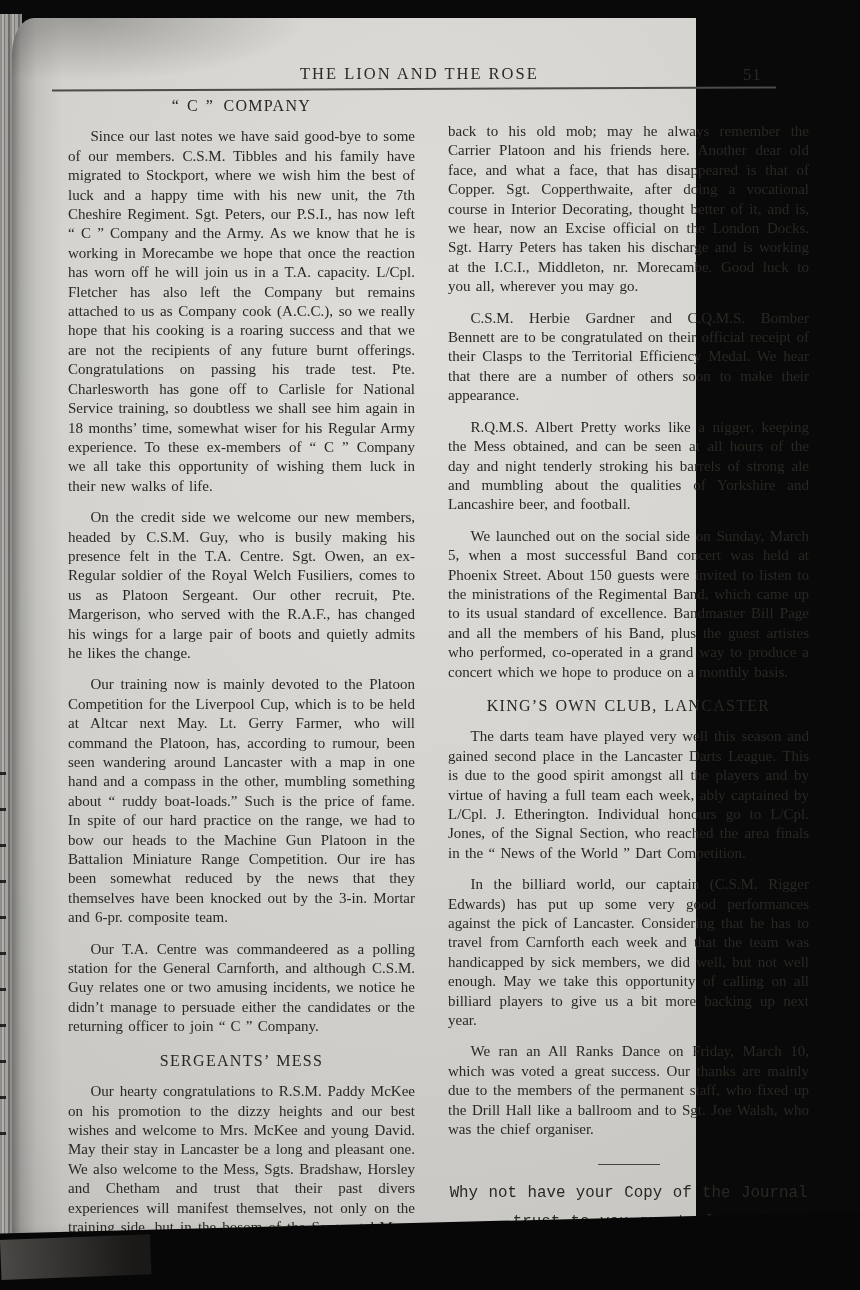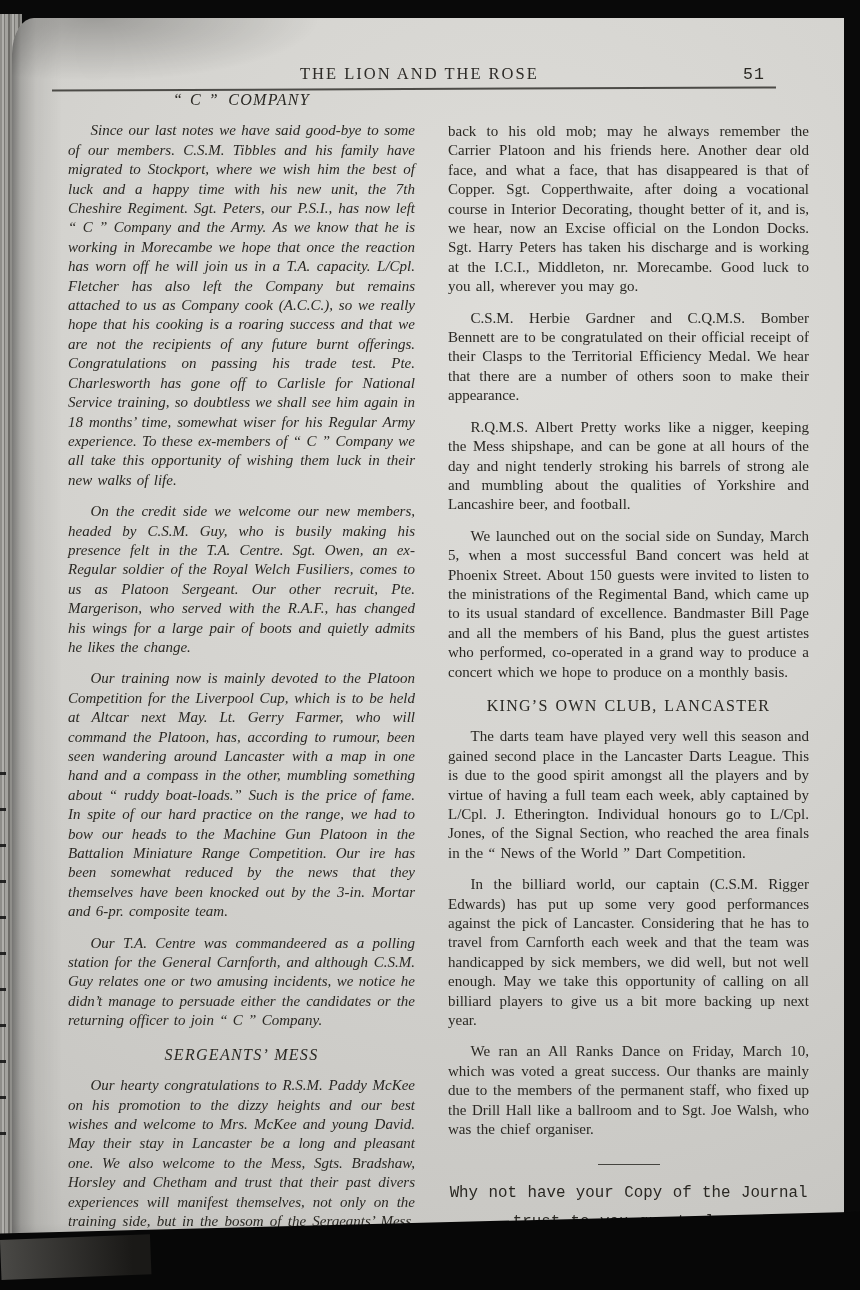--- a/index.html
+++ b/index.html
@@ -15,21 +15,21 @@
     position:absolute; left:0; top:14px; width:22px; height:1244px;
     background:repeating-linear-gradient(90deg,
       #8f8e8a 0 2px, #b0afab 2px 4px, #7b7a76 4px 5px, #a3a29e 5px 8px, #6d6c68 8px 10px);
   }
   .edge-ticks {
     position:absolute; left:0; top:772px; width:6px; height:380px;
     background:repeating-linear-gradient(180deg, rgba(15,15,15,.85) 0 3px, transparent 3px 36px);
   }
   
   .page {
-    position:absolute; left:12px; top:18px; width:832px; height:1240px;
+    position:absolute; left:12px; top:18px; width:684px; height:1240px;
     border-top-left-radius:22px 36px;
     background:
       radial-gradient(ellipse 120% 90% at 60% 25%, #deddd9 0%, #d5d4d0 42%, #c8c7c3 85%, #bbbab6 100%);
     color:#2a2823;
   }
   .page::before { 
     content:""; position:absolute; inset:0; border-top-left-radius:inherit; pointer-events:none;
     background:
       linear-gradient(90deg, rgba(0,0,0,.42) 0px, rgba(0,0,0,.20) 9px, rgba(0,0,0,.07) 24px, rgba(0,0,0,0) 50px),
       radial-gradient(ellipse 320px 90px at 10% 0%, rgba(0,0,0,.25), transparent 70%),
@@ -44,29 +44,29 @@
     position:absolute; left:0; top:1240px; width:150px; height:40px; z-index:5;
     background:linear-gradient(90deg, #4a4946, #1a1917 88%);
     transform:rotate(-2.2deg); transform-origin:0 0;
   }
 
   .journal-title {
     position:absolute; left:288px; top:46px;
     font-size:16.5px; letter-spacing:2px; white-space:nowrap; color:#2d2b27;
   }
   .page-number {
-    position:absolute; left:731px; top:47px; font-size:16.5px; letter-spacing:1px;font-family:Liberation Mono, monospace;
+    position:absolute; left:731px; top:47px; font-size:16.5px; letter-spacing:1px;
   }
   .header-rule {
     position:absolute; left:40px; top:70px; width:724px; height:1.6px;
     background:#4c4b47; transform:rotate(-0.25deg);
   }
 
   .col { position:absolute; font-size:15px; line-height:19.4px; word-spacing:1.5px; }
-  .col-left  { left:44px;  top:72px; width:371px;font-style:italic; }
+  .col-left  { left:44px;  top:78px; width:371px; }
   .col-right { left:424px; top:92px; width:385px; }
 
   .col p { margin:12px; text-indent:1.5em; text-align:justify; }
   .col p.no-indent { text-indent:0; }
 
   .heading {
     text-align:center; font-size:16px; letter-spacing:1.3px;
     margin:14px 0 7px; white-space:nowrap;
   }
   .heading.first { margin-top:0; }
@@ -96,21 +96,21 @@
     <p>Our training now is mainly devoted to the Platoon Competition for the Liverpool Cup, which is to be held at Altcar next May.  Lt. Gerry Farmer, who will command the Platoon, has, according to rumour, been seen wandering around Lancaster with a map in one hand and a compass in the other, mumbling something about “ ruddy boat-loads.”  Such is the price of fame.  In spite of our hard practice on the range, we had to bow our heads to the Machine Gun Platoon in the Battalion Miniature Range Competition.  Our ire has been somewhat reduced by the news that they themselves have been knocked out by the 3-in. Mortar and 6-pr. composite team.</p>
     <p>Our T.A. Centre was commandeered as a polling station for the General Carnforth, and although C.S.M. Guy relates one or two amusing incidents, we notice he didn’t manage to persuade either the candidates or the returning officer to join “ C ” Company.</p>
 
     <div class="heading">SERGEANTS’ MESS</div>
     <p>Our hearty congratulations to R.S.M. Paddy McKee on his promotion to the dizzy heights and our best wishes and welcome to Mrs. McKee and young David.  May their stay in Lancaster be a long and pleasant one.  We also welcome to the Mess, Sgts. Bradshaw, Horsley and Chetham and trust that their past divers experiences will manifest themselves, not only on the training side, but in the bosom of the Sergeants’ Mess.  We are sorry to say good-bye to C/Sgt. Morley, who has gone</p>
   </div>
 
   <div class="col col-right">
     <p class="no-indent">back to his old mob;  may he always remember the Carrier Platoon and his friends here.  Another dear old face, and what a face, that has disappeared is that of Copper.  Sgt. Copperthwaite, after doing a vocational course in Interior Decorating, thought better of it, and is, we hear, now an Excise official on the London Docks.  Sgt. Harry Peters has taken his discharge and is working at the I.C.I., Middleton, nr. Morecambe.  Good luck to you all, wherever you may go.</p>
     <p>C.S.M. Herbie Gardner and C.Q.M.S. Bomber Bennett are to be congratulated on their official receipt of their Clasps to the Territorial Efficiency Medal.  We hear that there are a number of others soon to make their appearance.</p>
-    <p>R.Q.M.S. Albert Pretty works like a nigger, keeping the Mess shipshape, and can be gone at all hours of the day and night tenderly stroking his barrels of strong ale and mumbling about the qualities of Yorkshire and Lancashire beer, and football.</p>
+    <p>R.Q.M.S. Albert Pretty works like a nigger, keeping the Mess obtained, and can be seen at all hours of the day and night tenderly stroking his barrels of strong ale and mumbling about the qualities of Yorkshire and Lancashire beer, and football.</p>
     <p>We launched out on the social side on Sunday, March 5, when a most successful Band concert was held at Phoenix Street.  About 150 guests were invited to listen to the ministrations of the Regimental Band, which came up to its usual standard of excellence.  Bandmaster Bill Page and all the members of his Band, plus the guest artistes who performed, co-operated in a grand way to produce a concert which we hope to produce on a monthly basis.</p>
 
     <div class="heading">KING’S OWN CLUB, LANCASTER</div>
     <p>The darts team have played very well this season and gained second place in the Lancaster Darts League.  This is due to the good spirit amongst all the players and by virtue of having a full team each week, ably captained by L/Cpl. J. Etherington.  Individual honours go to L/Cpl. Jones, of the Signal Section, who reached the area finals in the “ News of the World ” Dart Competition.</p>
     <p>In the billiard world, our captain (C.S.M. Rigger Edwards) has put up some very good performances against the pick of Lancaster.  Considering that he has to travel from Carnforth each week and that the team was handicapped by sick members, we did well, but not well enough.  May we take this opportunity of calling on all billiard players to give us a bit more backing up next year.</p>
     <p>We ran an All Ranks Dance on Friday, March 10, which was voted a great success.  Our thanks are mainly due to the members of the permanent staff, who fixed up the Drill Hall like a ballroom and to Sgt. Joe Walsh, who was the chief organiser.</p>
 
     <div class="footer-divider"></div>
     <div class="footer-ad">
       <div>Why not have your Copy of the Journal</div>

